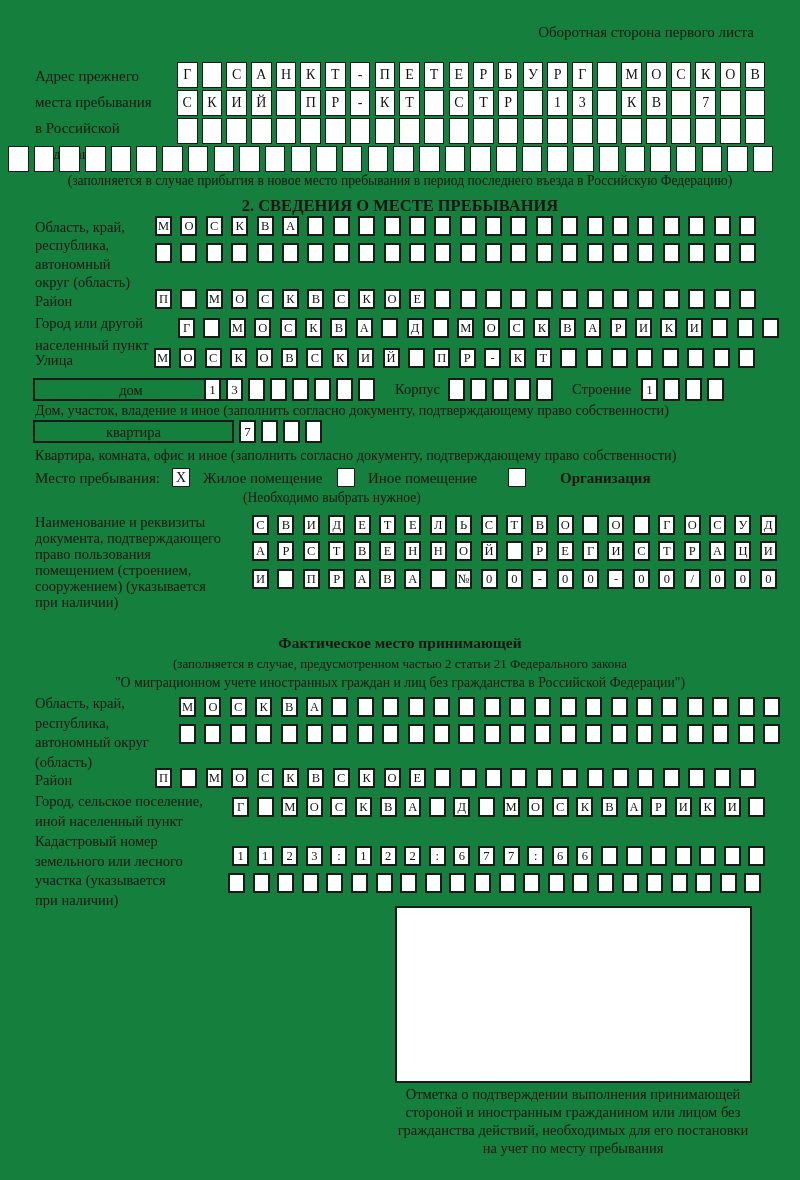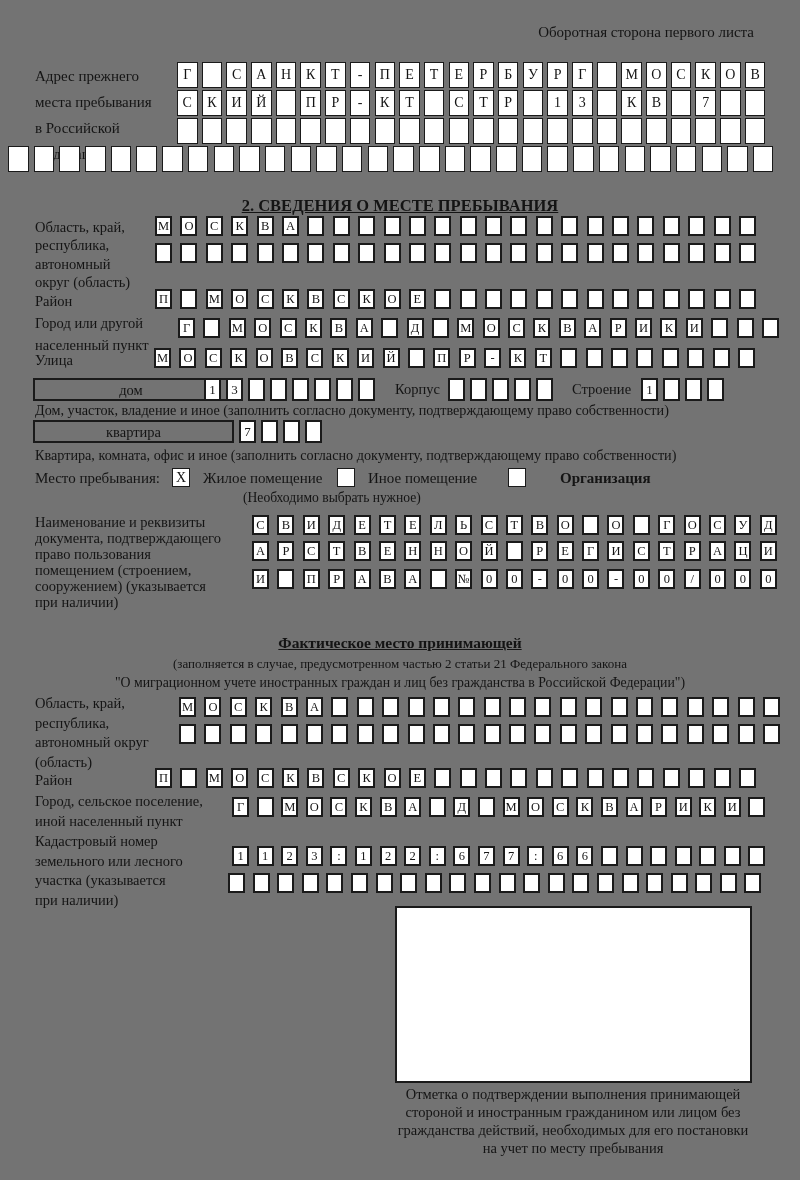--- a/index.html
+++ b/index.html
@@ -1,17 +1,17 @@
 <!DOCTYPE html>
 <html><head>
 <meta charset="utf-8">
 <style>
   html,body{margin:0;padding:0;background:#fff;}
   .page{
-    position:relative;width:800px;height:1180px;background:#737373;overflow:hidden;
+    position:relative;width:800px;height:1180px;background:#15803d;overflow:hidden;
     font-family:"Liberation Serif","DejaVu Serif",serif;color:#141414;
   }
   .abs{position:absolute;}
   .lbl{font-size:14.5px;line-height:19px;white-space:pre-line;}
   .cellrow{display:flex;align-items:flex-start;}
   .cell{
     box-sizing:border-box;display:inline-block;flex:0 0 auto;
     text-align:center;background:#fff;font-weight:400;
   }
   .tight{column-gap:4.2px;}
@@ -25,21 +25,21 @@
   .namebox{
     box-sizing:border-box;border:2px solid #1a1a1a;height:23px;
     display:flex;align-items:center;justify-content:center;font-size:14.5px;line-height:20px;
   }
   .checkbox{
     box-sizing:border-box;width:18px;height:19px;border:1.7px solid #1a1a1a;
     text-align:center;line-height:17px;font-size:14px;display:inline-block;background:#fff;
   }
   .caption{font-size:13.6px;line-height:17px;}
   .center{left:0;width:800px;text-align:center;}
-  .bold{font-weight:bold;text-decoration:underline;}
+  .bold{font-weight:bold;}
   .stampbox{box-sizing:border-box;border:2px solid #1a1a1a;background:#fff;}
 </style>
 </head>
 <body>
 
 <div class="page">
 
   <div class="abs" style="top:24px;right:46px;font-size:15px;">Оборотная сторона первого листа</div>
 
   <div class="abs lbl" style="left:35px;top:63px;line-height:26px;font-size:15px;">Адрес прежнего
@@ -149,20 +149,21 @@
       <span class="cell"></span>
       <span class="cell"></span>
       <span class="cell"></span>
       <span class="cell"></span>
       <span class="cell"></span>
       <span class="cell"></span>
       <span class="cell"></span>
       <span class="cell"></span>
       <span class="cell"></span>
     </div>
+  <div class="abs caption center" style="top:172px;">(заполняется в случае прибытия в новое место пребывания в период последнего въезда в Российскую Федерацию)</div>
 
   <div class="abs center bold" style="top:196px;font-size:16.5px;">2. СВЕДЕНИЯ О МЕСТЕ ПРЕБЫВАНИЯ</div>
 
   <div class="abs lbl" style="left:35px;top:218px;line-height:18.3px;">Область, край,
 республика,
 автономный
 округ (область)</div>
   <div class="abs cellrow loose" style="left:155px;top:216px;">
       <span class="cell">М</span>
       <span class="cell">О</span>

